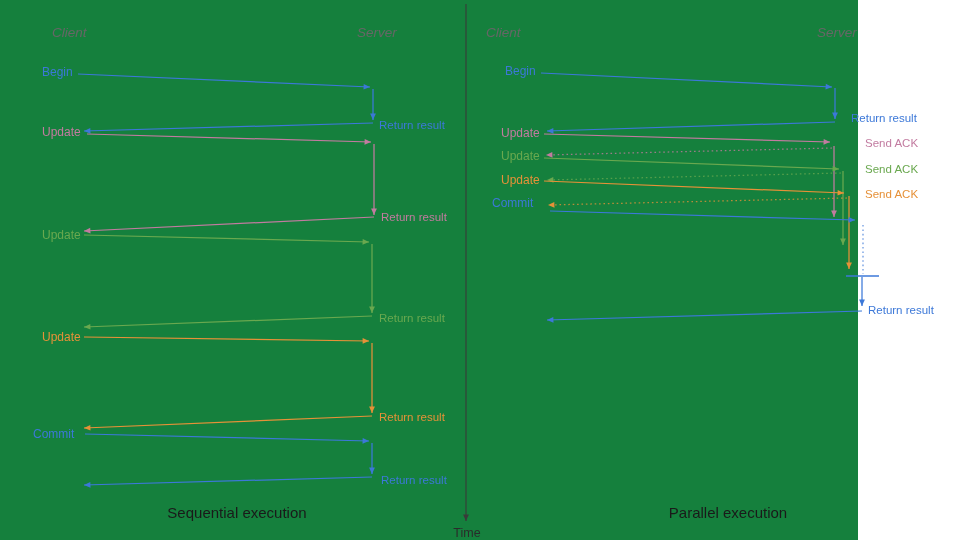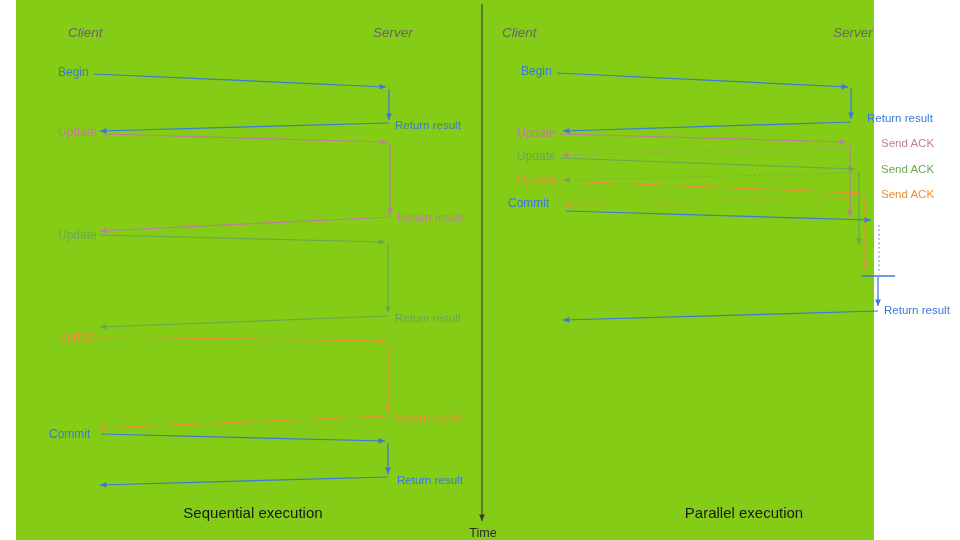--- a/index.html
+++ b/index.html
@@ -1,18 +1,18 @@
 <!DOCTYPE html>
 <html><head>
 <meta charset="utf-8">
 <style>
   * { margin:0; padding:0; box-sizing:border-box; }
   html,body { background:#ffffff; }
   body { width:960px; height:540px; font-family:"Liberation Sans", sans-serif; overflow:hidden; }
-  .stage { position:relative; width:858px; height:540px; background:#84cc16;margin-left:16px; }
+  .stage { position:relative; width:858px; height:540px; background:#15803d; }
   svg { display:block; }
   svg text { font-family:"Liberation Sans", sans-serif; }
   text.hdr  { font-size:13.5px; font-style:italic; }
   text.msg  { font-size:12px; }
   text.resp { font-size:11.5px; }
   text.cap  { font-size:15px; }
   text.time { font-size:12.5px; }
 </style>
 </head>
 <body>

